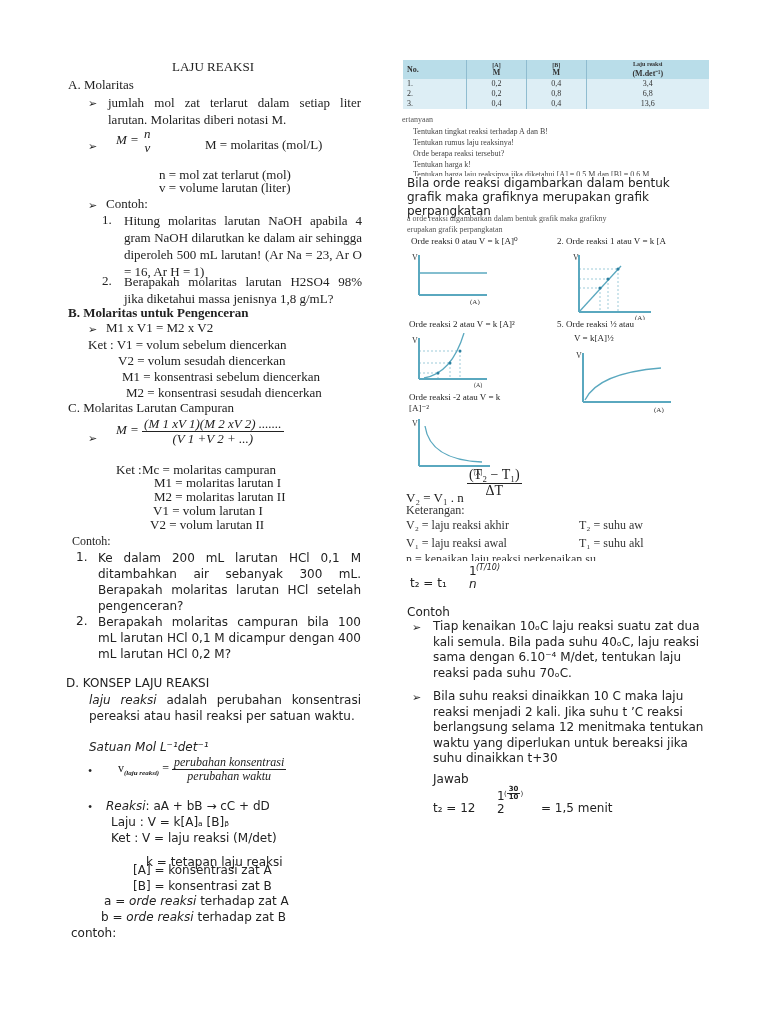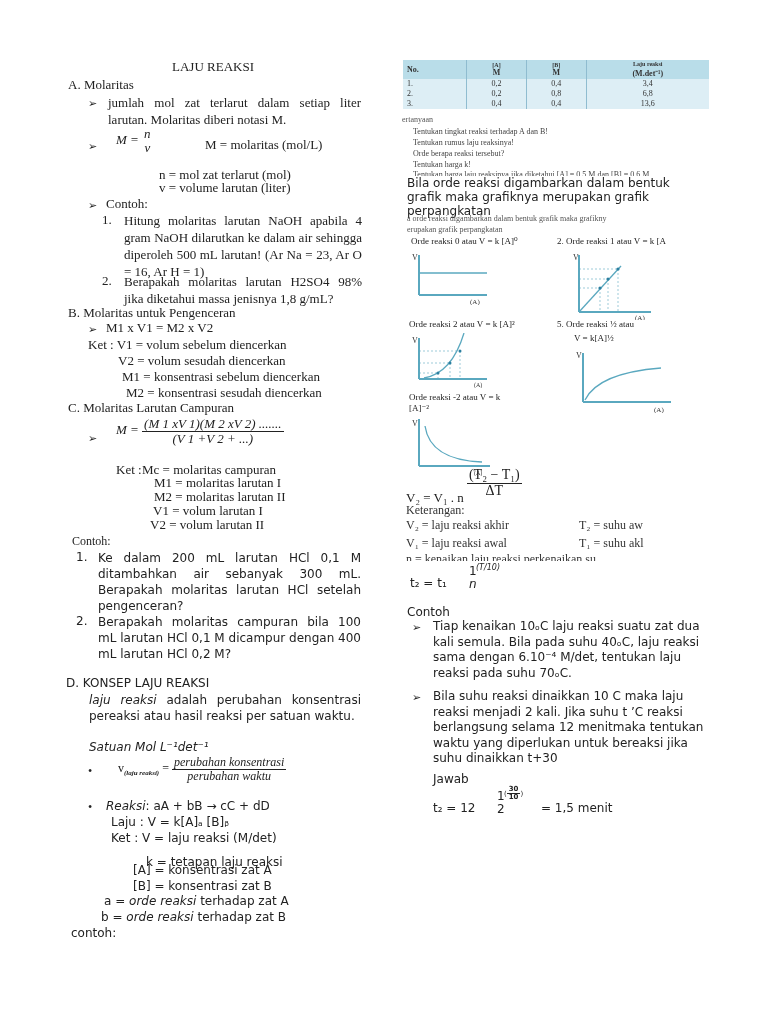--- a/index.html
+++ b/index.html
@@ -50,21 +50,21 @@
   <div class="abs serif s13" style="left:159px;top:180px;">v = volume larutan (liter)</div>
 
   <span class="abs arrow" style="left:88px;top:199px;">➢</span>
   <div class="abs serif s13" style="left:106px;top:196px;">Contoh:</div>
 
   <div class="abs serif s13" style="left:102px;top:212px;">1.</div>
   <div class="abs serif s13 just" style="left:124px;top:212px;width:238px;line-height:17px;">Hitung molaritas larutan NaOH apabila 4 gram NaOH dilarutkan ke dalam air sehingga diperoleh 500 mL larutan! (Ar Na = 23, Ar O = 16, Ar H = 1)</div>
   <div class="abs serif s13" style="left:102px;top:273px;">2.</div>
   <div class="abs serif s13 just" style="left:124px;top:273px;width:238px;line-height:17px;">Berapakah molaritas larutan H2SO4 98% jika diketahui massa jenisnya 1,8 g/mL?</div>
 
-  <div class="abs serif s13" style="left:68px;top:305px;">B.  Molaritas untuk Pengenceran</div>
+  <div class="abs serif s13" style="left:68px;top:305px;font-weight:bold;">B.  Molaritas untuk Pengenceran</div>
   <span class="abs arrow" style="left:88px;top:323px;">➢</span>
   <div class="abs serif s13" style="left:106px;top:320px;">M1 x V1 = M2 x V2</div>
   <div class="abs serif s13" style="left:88px;top:337px;">Ket : V1 = volum sebelum diencerkan</div>
   <div class="abs serif s13" style="left:118px;top:353px;">V2 = volum sesudah diencerkan</div>
   <div class="abs serif s13" style="left:122px;top:369px;">M1 = konsentrasi sebelum diencerkan</div>
   <div class="abs serif s13" style="left:126px;top:385px;">M2 = konsentrasi sesudah diencerkan</div>
 
   <div class="abs serif s13" style="left:68px;top:400px;">C.  Molaritas Larutan Campuran</div>
   <span class="abs arrow" style="left:88px;top:432px;">➢</span>
   <div class="abs serif s13 it" style="left:116px;top:417px;">

